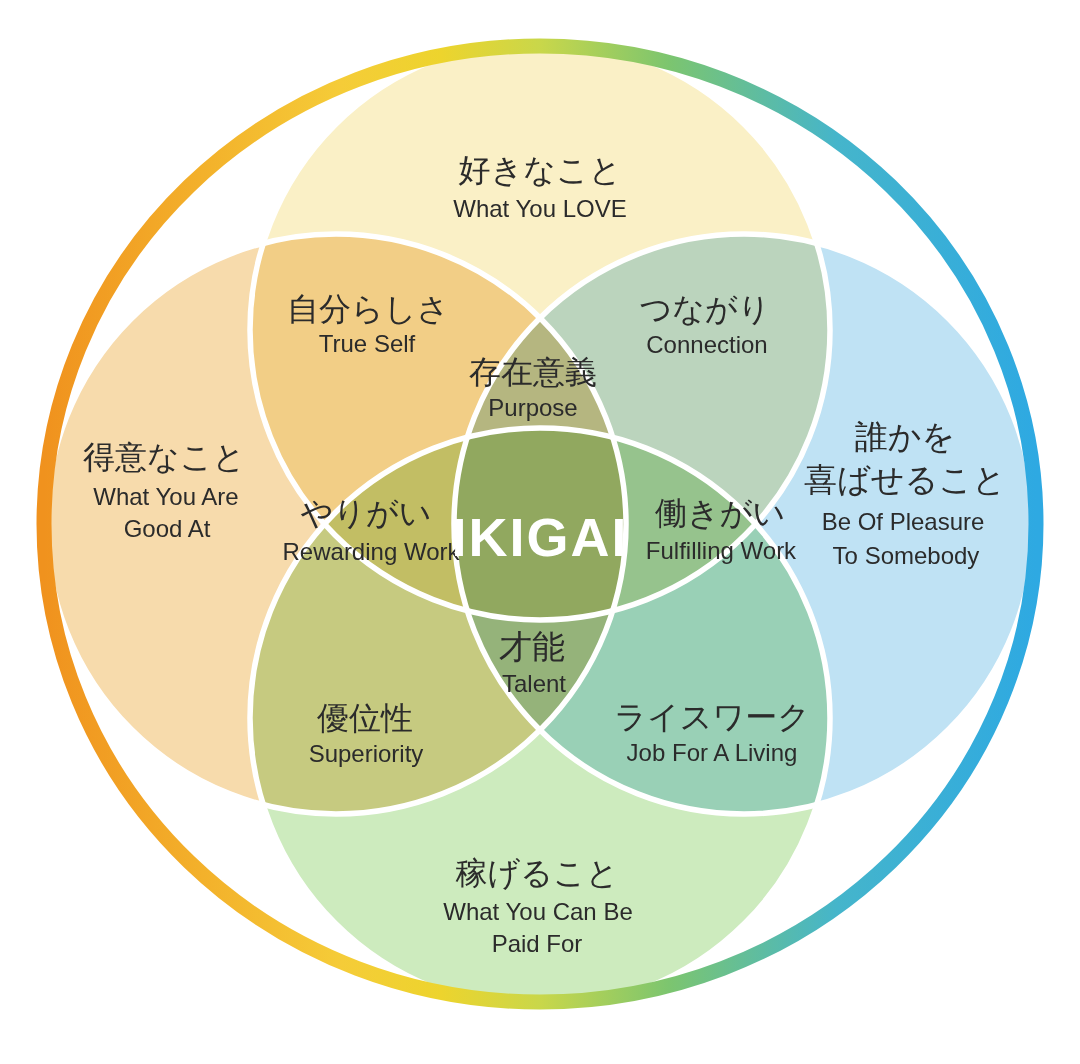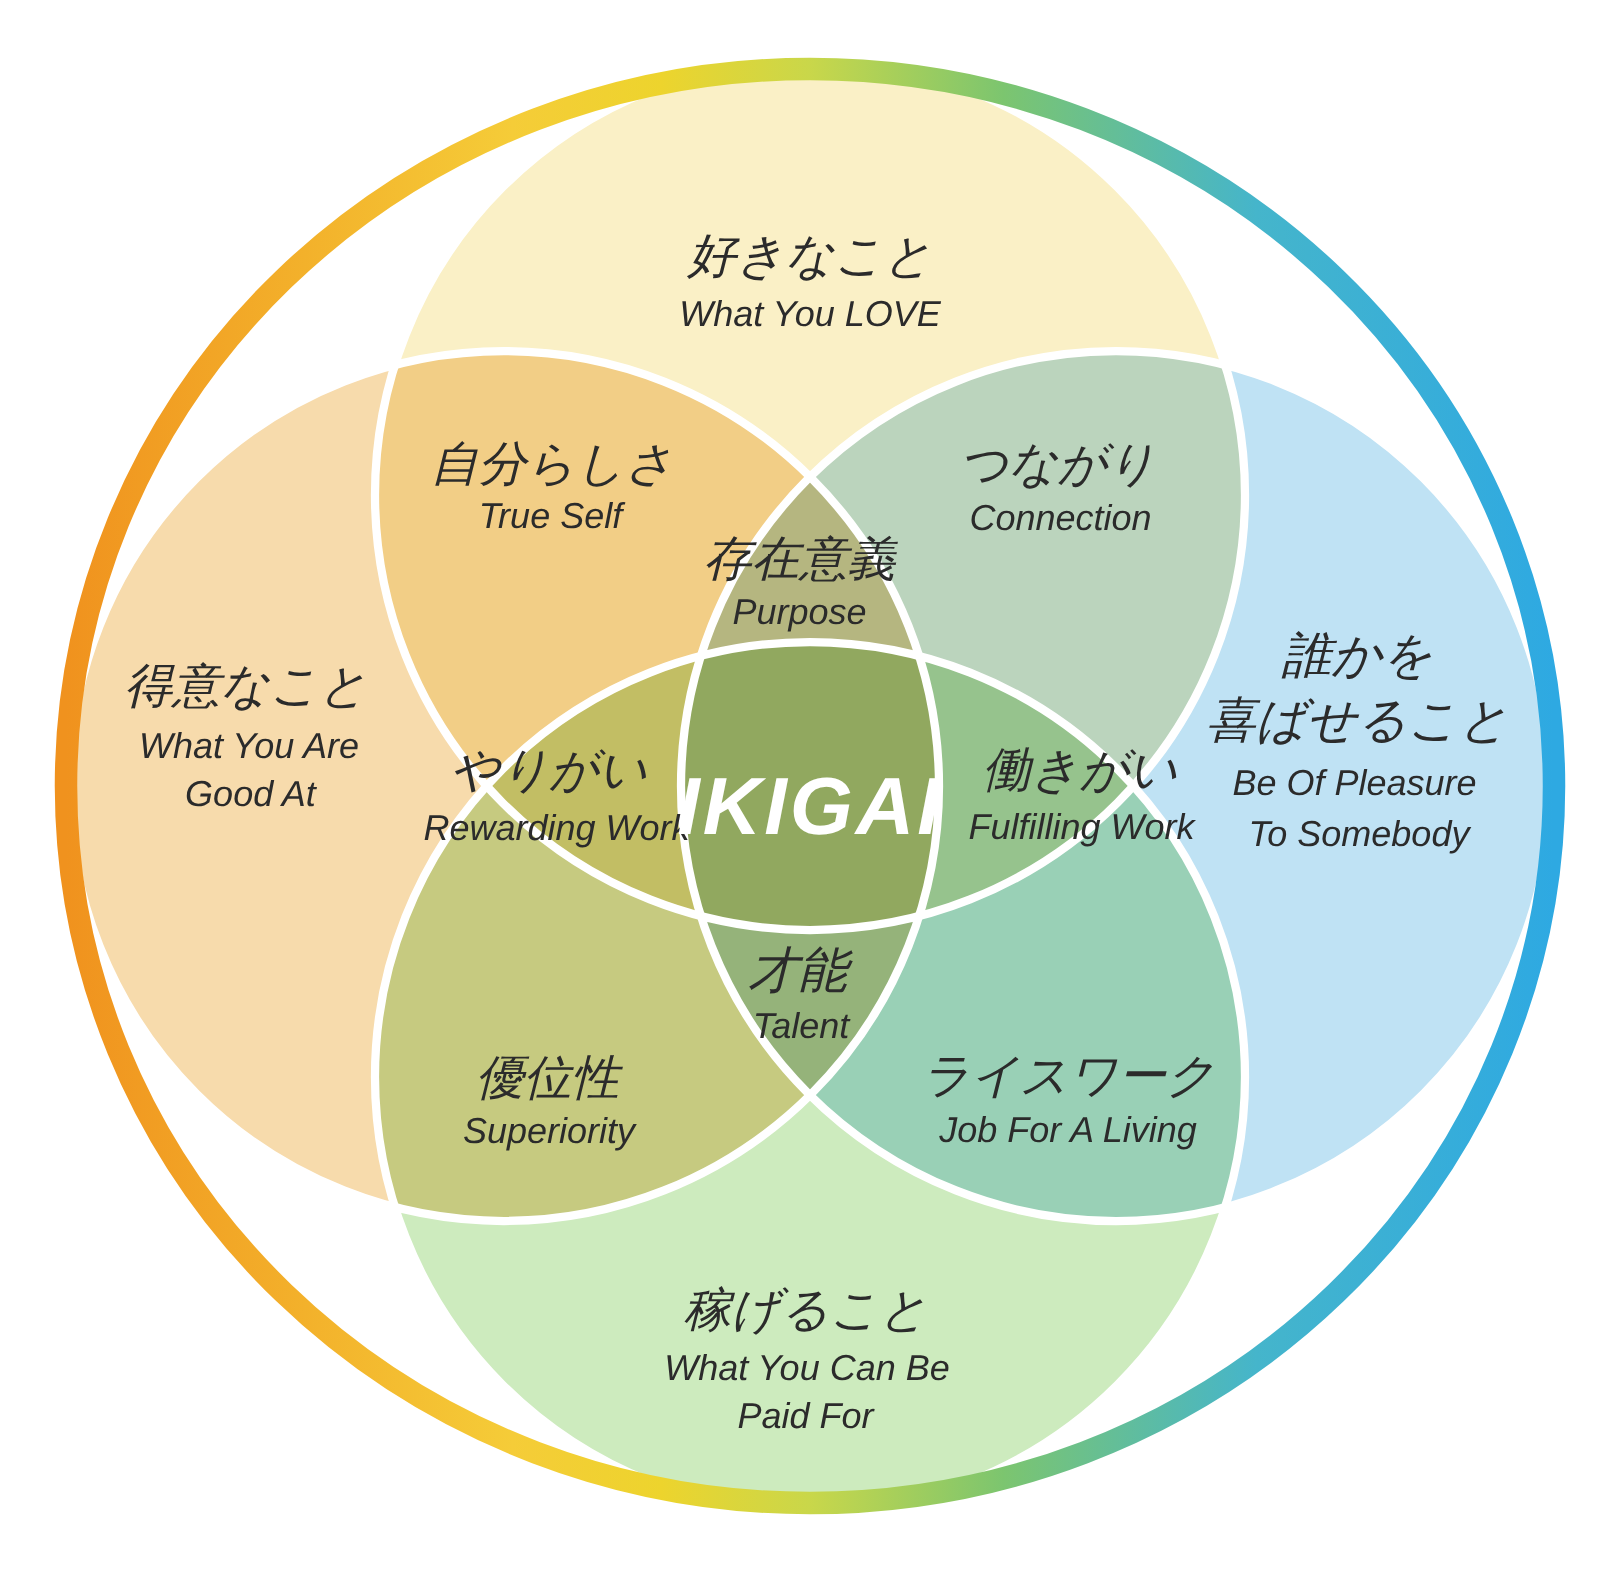--- a/index.html
+++ b/index.html
@@ -3,21 +3,21 @@
 <meta charset="utf-8">
 <style>
   html, body {
     margin: 0;
     padding: 0;
     width: 1080px;
     height: 1064px;
     background: #ffffff;
     overflow: hidden;
   }
-  .stage { position: relative; width: 1080px; height: 1064px; font-style: italic; }
+  .stage { position: relative; width: 1080px; height: 1064px; }
   svg { display: block; }
   .blend { mix-blend-mode: multiply; }
   .outline { fill: none; stroke: #ffffff; stroke-width: 5.5; }
   .jp {
     font-family: "Liberation Sans", "DejaVu Sans", sans-serif;
     font-size: 32px;
     fill: #2b2b2b;
     text-anchor: middle;
   }
   .jp-lg { font-size: 33px; }

